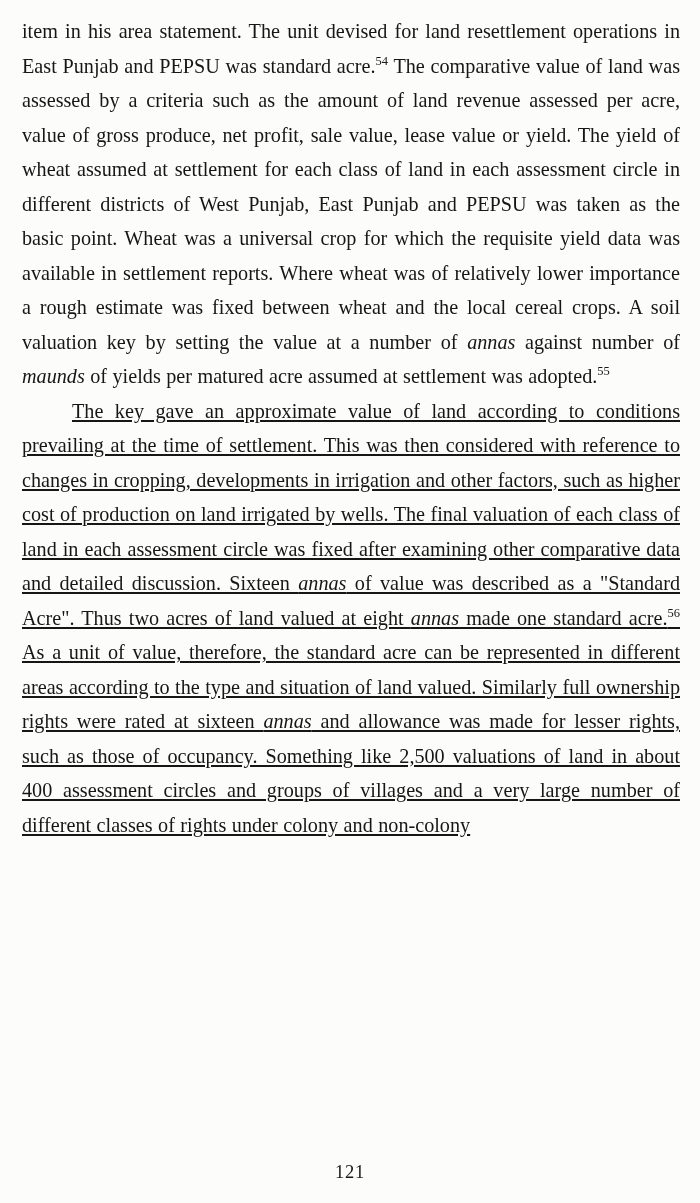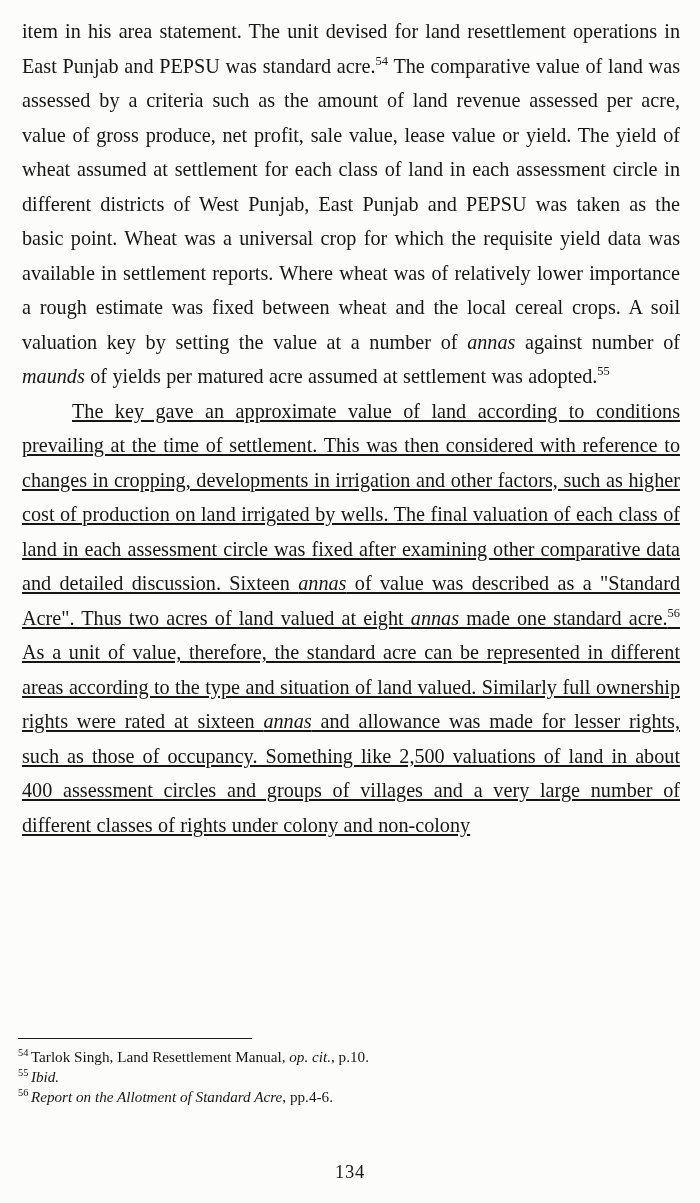--- a/index.html
+++ b/index.html
@@ -109,24 +109,16 @@
 </head>
 <body>
 
 <div class="page">
 
   <div class="body-area">
     <p class="para">item in his area statement. The unit devised for land resettlement operations in East Punjab and PEPSU was standard acre.<sup class="fn">54</sup>  The comparative value of land was assessed by a criteria such as the amount of land revenue assessed per acre, value of gross produce, net profit, sale value, lease value or yield. The yield of wheat assumed at settlement for each class of land in each assessment circle in different districts of West Punjab, East Punjab and PEPSU was taken as the basic point. Wheat was a universal crop for which the requisite yield data was available in settlement reports. Where wheat was of relatively lower importance a rough estimate was fixed between wheat and the local cereal crops. A soil valuation key by setting the value at a number of <i>annas</i> against number of <i>maunds</i> of yields per matured acre assumed at settlement was adopted.<sup class="fn">55</sup></p>
     <p class="para indent">The key gave an approximate value of land according to conditions prevailing at the time of settlement. This was then considered with reference to changes in cropping, developments in irrigation and other factors, such as higher cost of production on land irrigated by wells. The final valuation of each class of land in each assessment circle was fixed after examining other comparative data and detailed discussion. Sixteen <i>annas</i> of value was described as a "Standard Acre". Thus two acres of land valued at eight <i>annas</i> made one standard acre.<sup class="fn">56</sup> As a unit of value, therefore, the standard acre can be represented in different areas according to the type and situation of land valued. Similarly full ownership rights were rated at sixteen <i>annas</i> and allowance was made for lesser rights, such as those of occupancy. Something like 2,500 valuations of land in about 400 assessment circles and groups of villages and a very large number of different classes of rights under colony and non-colony</p>
   </div>
 
-  <div class="footnote-area">
-    <div class="fn-rule"></div>
-    <ul class="fn-list">
-      <li class="fn-item"><span class="fn-num">54</span>Tarlok Singh, Land Resettlement Manual, <i>op. cit.</i>, p.10.</li>
-      <li class="fn-item"><span class="fn-num">55</span><i>Ibid.</i></li>
-      <li class="fn-item"><span class="fn-num">56</span><i>Report on the Allotment of Standard Acre</i>, pp.4-6.</li>
-    </ul>
-  </div>
 
-  <div class="page-number">134</div>
+  <div class="page-number">121</div>
 
 </div>
 
 </body></html>

